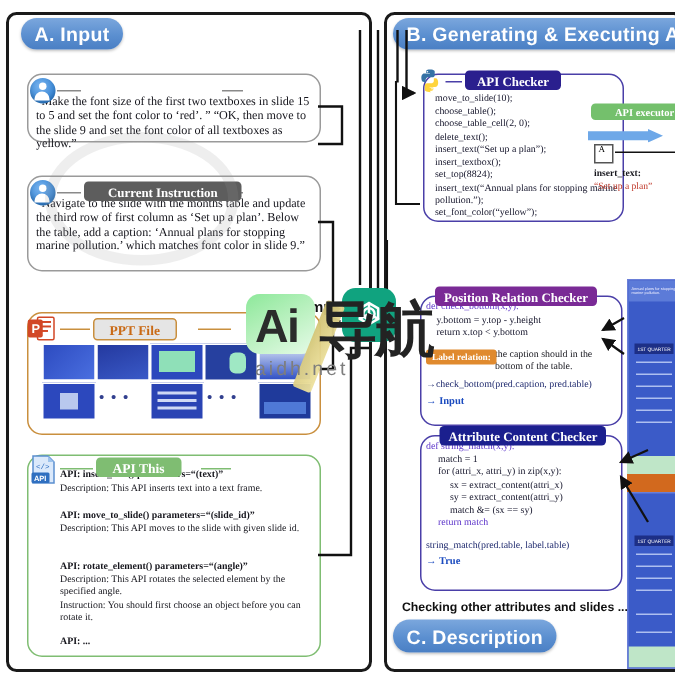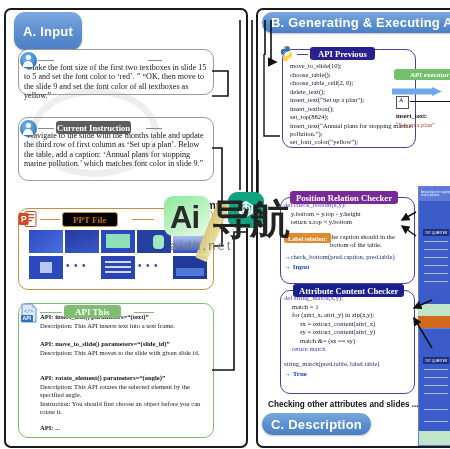--- a/index.html
+++ b/index.html
@@ -8,21 +8,21 @@
 
   
   .panel{position:absolute;border:2px solid #1a1a1a;border-radius:7px;background:#fff;}
   #panelA{left:4px;top:8px;width:240px;height:436px;}
   #panelB{left:256px;top:8px;width:196px;height:436px;}
 
   .hdr-pill{position:absolute;border-radius:11px;color:#fff;font-family:"Liberation Sans",sans-serif;
             font-weight:bold;display:flex;align-items:center;padding:0 9px;letter-spacing:.2px;
             background:linear-gradient(180deg,#7ba7dd 0%,#5b8fd0 55%,#4a7fc4 100%);
             box-shadow:0 1px 2px rgba(0,0,0,.25);white-space:nowrap;}
-  #hdrA{left:14px;top:12px;height:38px;font-size:13px;}
+  #hdrA{left:14px;top:12px;height:21px;font-size:13px;}
   #hdrB{left:262px;top:12px;width:194px;height:21px;font-size:13px;}
   #hdrC{left:262px;top:413px;height:22px;font-size:13px;}
 
   
   .rbox{position:absolute;border-radius:10px;background:#fff;}
   .lbl{position:absolute;border-radius:3px;color:#fff;font-weight:bold;
        font-family:"Liberation Serif",serif;display:flex;align-items:center;justify-content:center;
        white-space:nowrap;z-index:6;}
 
   .txt{position:absolute;font-family:"Liberation Serif",serif;color:#15151c;line-height:1.16;}
@@ -134,37 +134,37 @@
   <div class="hdr-pill" id="hdrA">A. Input</div>
 
   <div class="avatar" style="left:20px;top:52px"></div>
   <div class="dash" style="left:38px;top:60px;width:16px"></div>
   <div class="dash" style="left:148px;top:60px;width:14px"></div>
   <div class="rbox instr" id="prevBox"></div>
   <div class="txt" style="left:24px;top:63px;width:184px;font-size:8.1px">“Make the font size of the first two textboxes in slide 15 to 5 and set the font color to ‘red’. ” “OK, then move to the slide 9 and  set the font color of all textboxes as yellow.”</div>
 
   <div class="avatar" style="left:20px;top:120px"></div>
   <div class="dash" style="left:38px;top:128px;width:16px"></div>
-  <div class="lbl graylbl" style="left:56px;top:121px;height:13px;padding:0 1px;font-size:8.6px">Current Instruction</div>
+  <div class="lbl graylbl" style="left:56px;top:121px;height:13px;padding:0 16px;font-size:8.6px">Current Instruction</div>
   <div class="dash" style="left:146px;top:128px;width:16px"></div>
   <div class="rbox instr" id="curBox"></div>
   <div class="txt" style="left:24px;top:131px;width:184px;font-size:8.1px">“Navigate to the slide with the months table and update the third row of first column as ‘Set up a plan’. Below the table, add a caption: ‘Annual plans for stopping marine pollution.’ which matches font color in slide 9.”</div>
 
   <div class="icbox" style="left:18px;top:210px;width:20px;height:18px">
     <svg width="20" height="18" viewBox="0 0 20 18">
       <rect x="7" y="1.5" width="11" height="15" rx="1" fill="#fff" stroke="#d24726" stroke-width="1"></rect>
       <rect x="9" y="4" width="7" height="1.3" fill="#d24726"></rect>
       <rect x="9" y="7" width="7" height="1.3" fill="#d24726"></rect>
       <rect x="9" y="10" width="5" height="1.3" fill="#d24726"></rect>
       <rect x="0.5" y="3" width="10" height="12" rx="1.4" fill="#d24726"></rect>
       <text x="3" y="12.2" font-family="Liberation Sans, sans-serif" font-size="8.5" font-weight="bold" fill="#fff">P</text>
     </svg>
   </div>
   <div class="dash" style="left:40px;top:219px;width:20px;border-color:#c98f3e"></div>
-  <div class="lbl" style="left:62px;top:212px;height:13px;padding:0 10px;font-size:9px;background:#000000;color:#c96a16;border:1.4px solid #c98f3e">PPT File</div>
+  <div class="lbl" style="left:62px;top:212px;height:13px;padding:0 10px;font-size:9px;background:#e5e5e5;color:#c96a16;border:1.4px solid #c98f3e">PPT File</div>
   <div class="dash" style="left:132px;top:219px;width:22px;border-color:#c98f3e"></div>
   <div class="rbox" id="pptBox"></div>
 
   <div class="thumb" style="left:28px;top:229px;width:34px;height:23px;background:linear-gradient(135deg,#2d4bc0,#4a6fe0)"></div>
   <div class="thumb" style="left:64px;top:229px;width:34px;height:23px;background:linear-gradient(160deg,#24399f,#3a5ac8)"></div>
   <div class="thumb" style="left:100px;top:229px;width:34px;height:23px;background:#2c48bd">
     <div style="position:absolute;left:5px;top:4px;width:24px;height:14px;background:#8fe0b8"></div>
   </div>
   <div class="thumb" style="left:136px;top:229px;width:34px;height:23px;background:#26409f">
     <div style="position:absolute;left:16px;top:5px;width:11px;height:14px;background:#9fe8c4;border-radius:4px"></div>
@@ -224,21 +224,21 @@
   <div class="panel" id="panelB"></div>
   <div class="hdr-pill" id="hdrB">B. Generating &amp; Executing API</div>
 
   <div class="icbox" style="left:278px;top:45px;width:17px;height:17px">
     <svg width="17" height="17" viewBox="0 0 20 20">
       <path d="M10 1.6c-3 0-2.8 1.3-2.8 1.3v1.4h2.9v.5H5.9S3.4 4.5 3.4 8.1s2.2 3.4 2.2 3.4h1.2V9.9s-.1-2.2 2.1-2.2h3s2 .1 2-2V3.3S14.2 1.6 10 1.6zM8.2 2.7a.6.6 0 1 1 0 1.2.6.6 0 0 1 0-1.2z" fill="#3572A5"></path>
       <path d="M10 18.4c3 0 2.8-1.3 2.8-1.3v-1.4H9.9v-.5h4.2s2.5.3 2.5-3.3-2.2-3.4-2.2-3.4h-1.2v1.6s.1 2.2-2.1 2.2h-3s-2-.1-2 2v3.4s.2 1.7 4.9 1.7zm1.8-1.1a.6.6 0 1 1 0-1.2.6.6 0 0 1 0 1.2z" fill="#FFD43B"></path>
     </svg>
   </div>
   <div class="dash" style="left:297px;top:54px;width:11px;border-color:#4a3fa8"></div>
-  <div class="lbl" style="left:310px;top:47px;height:13px;padding:0 8px;font-size:8.6px;background:#2a1f8e;color:#fff;border-radius:3px">API Previous</div>
+  <div class="lbl" style="left:310px;top:47px;height:13px;padding:0 8px;font-size:8.6px;background:#2a1f8e;color:#fff;border-radius:3px">API Checker</div>
   <div class="rbox" id="seqBox"></div>
 
   <div class="code" style="left:290px;top:62px;width:124px;font-size:6.6px">
     <div><span>move_to_slide(10);</span></div>
     <div><span>choose_table();</span></div>
     <div><span>choose_table_cell(2, 0);</span></div>
     <div><span>delete_text();</span></div>
     <div><span>insert_text(“Set up a plan”);</span></div>
     <div><span>insert_textbox();</span></div>
     <div><span>set_top(8824);</span></div>

